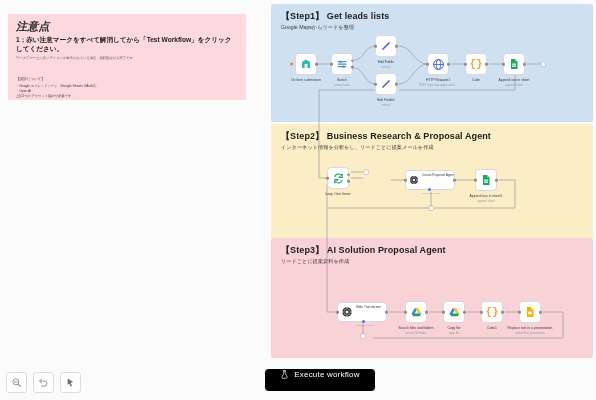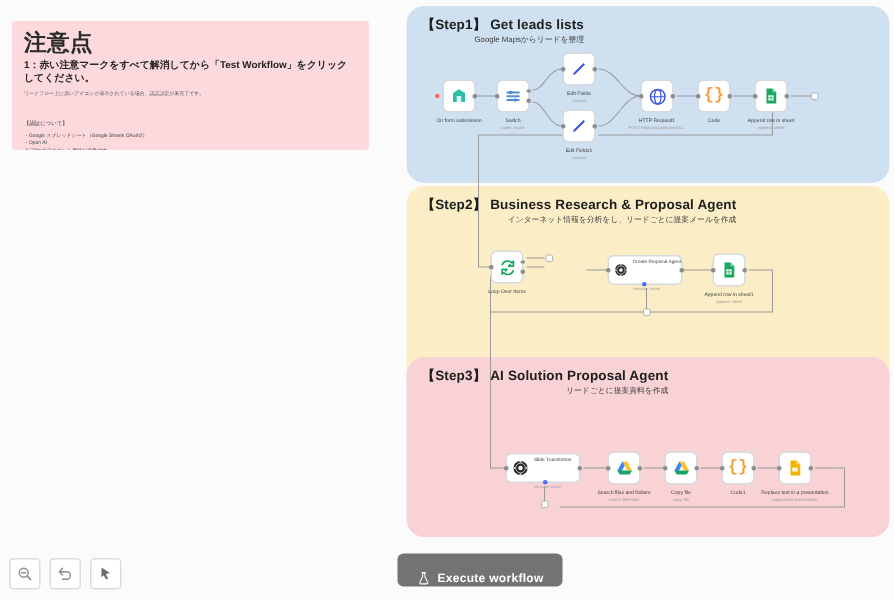--- a/index.html
+++ b/index.html
@@ -21,26 +21,27 @@
   .notes-note {
     position: absolute;
     left: 8px; top: 14px;
     width: 238px; height: 86px;
     background: #fbd9dd;
     border-radius: 2px;
     padding: 6px 8px 4px 8px;
     overflow: hidden;
   }
   .notes-title {
-    font-size: 15px;
+    font-size: 11px;
     font-weight: bold;
     color: #2b2b2b;
     letter-spacing: .3px;
     margin: 1px 0 4px 0;
     line-height: 1;
+    font-style: italic;
   }
   .notes-line1 {
     font-size: 6.6px;
     font-weight: bold;
     color: #222;
     line-height: 1.35;
     margin-bottom: 2px;
   }
   .notes-sub {
     font-size: 3.3px;
@@ -68,22 +69,21 @@
     left: 263px; top: 0;
     width: 333px; height: 400px;
     background: #fbfbfb;
     overflow: hidden;
   }
 
   .step-panel {
     position: absolute;
     left: 8px;
     width: 322px;
-    border-radius: 12px;
-    text-align: right;
+    border-radius: 2px;
   }
   .step-panel.s1 { top: 4px;   height: 118px; background: #cfe0f1; }
   .step-panel.s2 { top: 124px; height: 139px; background: #fbeec7; }
   .step-panel.s3 { top: 238px; height: 120px; background: #f9d2d6; padding-left: 44px; }
 
   .step-head {
     position: absolute;
     left: 10px; top: 8px;
     white-space: nowrap;
   }
@@ -191,29 +191,29 @@
     font-weight: bold;
     color: #f2a23c;
     line-height: 1;
   }
 
   
   .execute-btn {
     position: absolute;
     left: 265px; top: 369px;
     width: 110px; height: 22px;
-    background: #737373;
+    background: #000000;
     border: none;
     border-radius: 4px;
     color: #ffffff;
     font-family: "Liberation Sans", sans-serif;
     font-size: 8px;
-    font-weight: bold;
+    font-weight: normal;
     display: flex;
-    align-items: flex-end;
+    align-items: flex-start;
     justify-content: center;
     gap: 5px;
     cursor: pointer;
     letter-spacing: .2px;
   }
 
   
   .toolbar {
     position: absolute;
     left: 6px; top: 372px;

